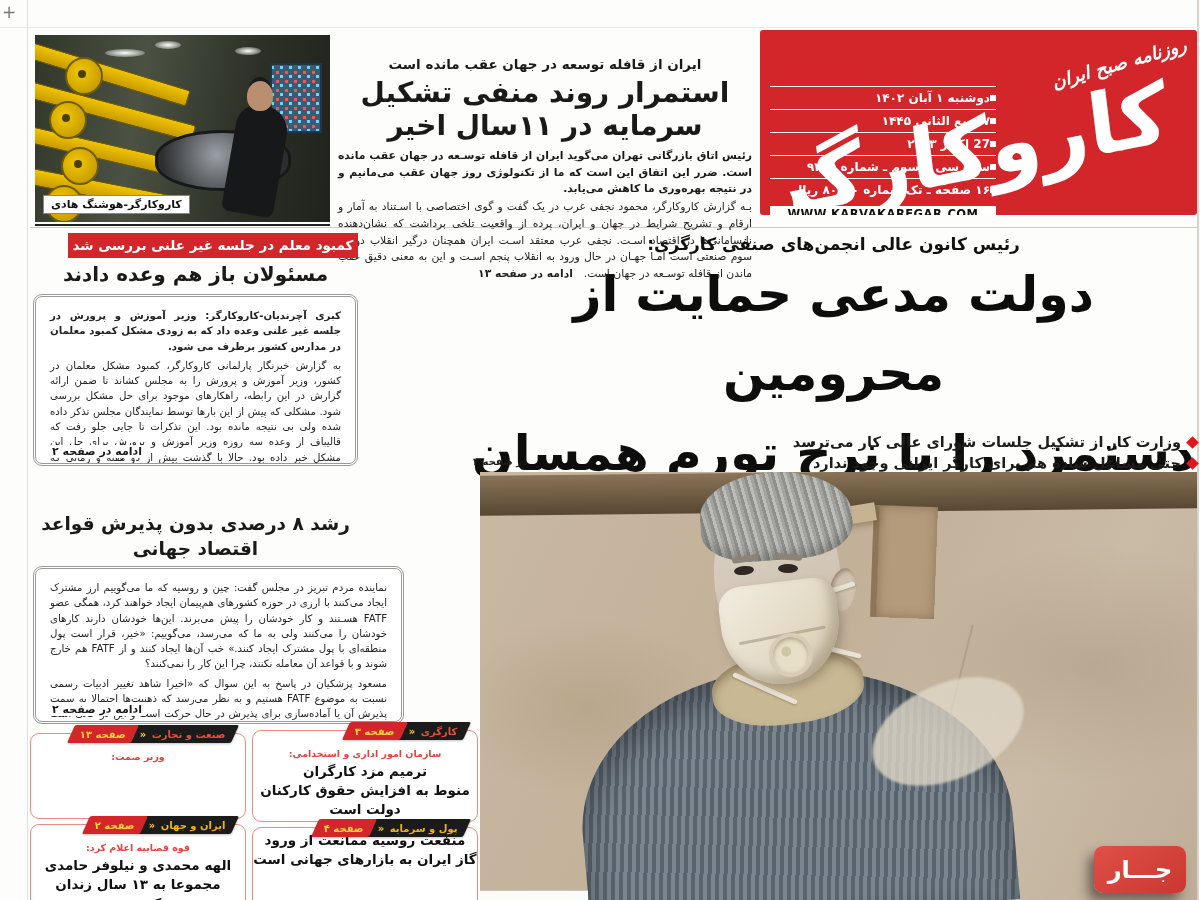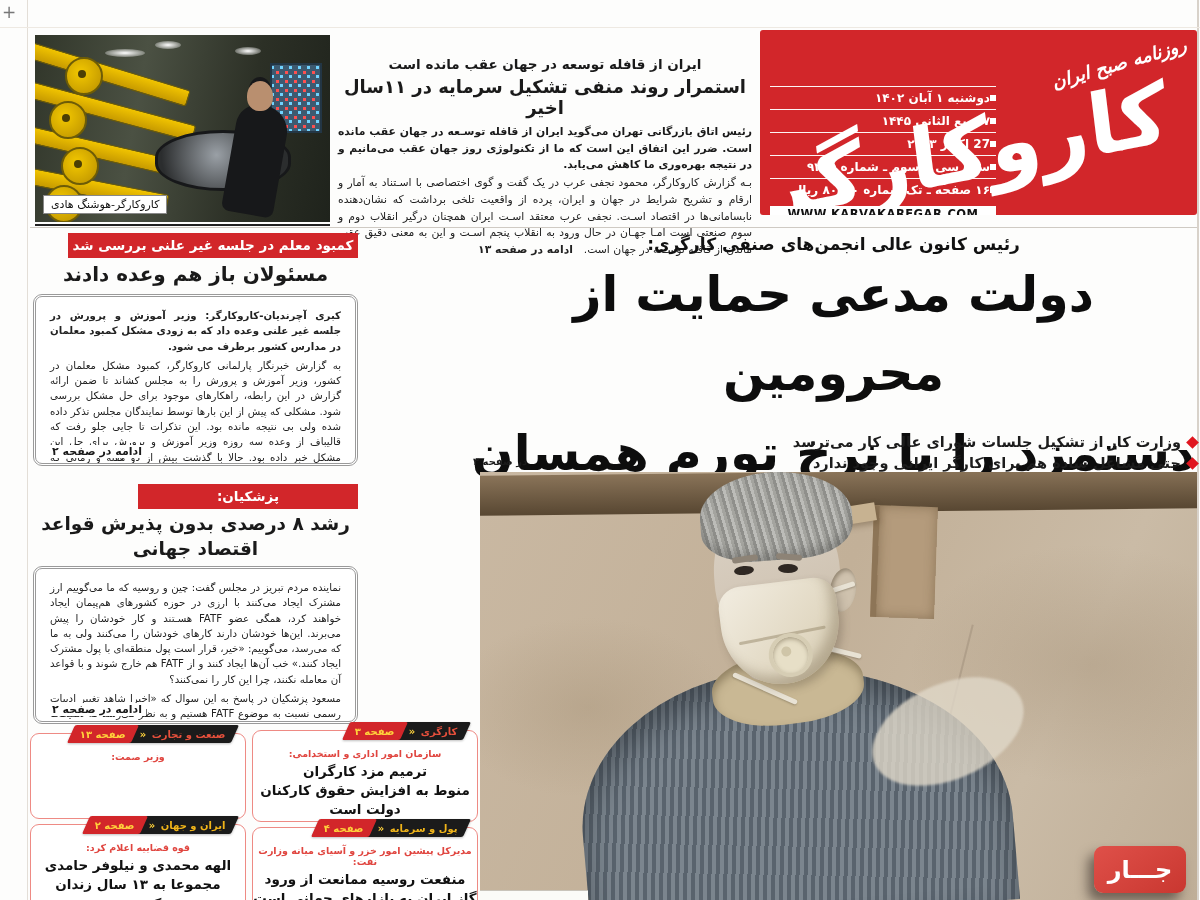--- a/index.html
+++ b/index.html
@@ -41,49 +41,49 @@
   .hub::after{content:"";position:absolute;left:11px;top:11px;width:8px;height:8px;border-radius:50%;background:#4c3f05;}
   .drum{left:120px;top:95px;width:130px;height:55px;border-radius:50%/45%;
         background:radial-gradient(circle at 45% 40%,#9aa0a6,#2b2d2e 70%);border:3px solid #17181a;}
   .panel{left:235px;top:28px;width:48px;height:66px;background:#3d5a70;border:2px solid #233645;
          background-image:radial-gradient(#ff5050 1.5px,rgba(0,0,0,0) 2px),radial-gradient(#6fd3ff 1.5px,rgba(0,0,0,0) 2px);
          background-size:9px 9px,9px 9px;background-position:1px 3px,5px 7px;}
   .worker-body{left:195px;top:70px;width:52px;height:110px;background:#17181a;border-radius:22px 26px 8px 8px;
                transform:rotate(10deg);}
   .worker-head{left:212px;top:46px;width:26px;height:30px;background:#b98f6f;border-radius:50% 50% 45% 45%;
                box-shadow:0 -6px 0 -2px #17181a;}
-  .photo-cap{left:8px;bottom:8px;background:#fff;color:#111;font-size:11px;font-weight:normal;
+  .photo-cap{left:8px;bottom:8px;background:#fff;color:#111;font-size:11px;font-weight:bold;
              padding:2px 7px;border:1px solid #888;}
   .factory-underline{left:35px;top:224px;width:295px;height:2px;background:#222;}
   .masthead-divider{left:30px;top:227px;width:1167px;height:1px;background:#cfcac3;}
 
   
   .top-art{left:338px;top:56px;width:414px;}
   .top-art .kick{font-size:13.5px;font-weight:bold;margin-bottom:4px;}
-  .top-art .hl{font-size:18px;font-weight:900;margin-bottom:6px;letter-spacing:-.3px;}
+  .top-art .hl{font-size:28px;font-weight:900;margin-bottom:6px;letter-spacing:-.3px;}
   .top-art .lead{font-size:10.8px;font-weight:bold;line-height:1.55;margin:0 0 1px;}
   .top-art .body{font-size:10.8px;line-height:1.55;margin:0;color:#222;}
   .top-art .cont{font-weight:900;white-space:nowrap;}
 
   
   .lead-kicker{left:470px;top:234px;width:727px;font-size:17px;font-weight:bold;color:#111;text-align:center;}
   .lead-hl{left:470px;top:255px;width:727px;font-size:49px;font-weight:900;line-height:1.62;
            text-align:center;letter-spacing:-1px;color:#0d0d0d;}
   .bullets{left:470px;top:434px;width:727px;direction:rtl;}
   .b-row{display:flex;align-items:center;gap:7px;margin-bottom:5px;font-size:14.5px;font-weight:600;color:#1c1c1c;}
   .diamond{width:9px;height:9px;background:#e0161f;transform:rotate(45deg);flex:0 0 auto;}
 
   
   .redbar{background:#d2262a;color:#fff;font-weight:bold;text-align:center;}
   .bar-a{left:68px;top:233px;width:290px;height:25px;font-size:13.5px;line-height:25px;}
   .hl-a{left:33px;top:262px;width:325px;font-size:20px;font-weight:900;}
   .box-a{left:33px;top:294px;width:325px;height:172px;}
   .bar-b{left:138px;top:484px;width:220px;height:25px;font-size:13.5px;line-height:25px;}
   .hl-b{left:33px;top:512px;width:325px;font-size:18.5px;font-weight:900;line-height:1.35;}
-  .box-b{left:33px;top:566px;width:325px;height:158px;}
+  .box-b{left:33px;top:566px;width:371px;height:158px;}
   .artbox{border:3px double #9a9a9a;border-radius:9px;background:#fff;padding:7px 10px 16px;
           box-sizing:border-box;overflow:hidden;}
   .artbox p{margin:4px;font-size:10.2px;line-height:1.5;color:#222;}
   .artbox .lead{font-weight:bold;}
   .cont-left{position:absolute;left:12px;bottom:5px;font-size:11px;font-weight:900;background:#fff;padding:0 4px;}
 
   
   .gbox{border:1.5px solid #ee8a84;border-radius:9px;background:#fff;box-sizing:border-box;}
   .gbox .kick{margin-top:17px;font-size:9.5px;color:#e0453f;text-align:center;font-weight:bold;}
   .gbox .hl{margin-top:3px;font-size:13.5px;font-weight:900;text-align:center;line-height:1.4;color:#111;}
@@ -237,21 +237,20 @@
   </div>
 
   <div class="abs hl-a center rtl">مسئولان باز هم وعده دادند</div>
   <div class="abs redbar bar-a rtl">کمبود معلم در جلسه غیر علنی بررسی شد</div>
   <div class="abs artbox box-a rtl">
     <p class="lead just">کبری آچرندیان-کاروکارگر: وزیر آموزش و پرورش در جلسه غیر علنی وعده داد که به زودی مشکل کمبود معلمان در مدارس کشور برطرف می شود.</p>
     <p class="just">به گزارش خبرنگار پارلمانی کاروکارگر، کمبود مشکل معلمان در کشور، وزیر آموزش و پرورش را به مجلس کشاند تا ضمن ارائه گزارش در این رابطه، راهکارهای موجود برای حل مشکل بررسی شود. مشکلی که پیش از این بارها توسط نمایندگان مجلس تذکر داده شده ولی بی نتیجه مانده بود. این تذکرات تا جایی جلو رفت که قالیباف از وعده سه روزه وزیر آموزش و پرورش برای حل این مشکل خبر داده بود. حالا با گذشت بیش از دو هفته و زمانی که زمزمه استیضاح از راهروهای مجلس به گوش می رسد، وزیر یاد شده به همراه میثم لطیفی رئیس سازمان اداری و استخدامی و رئیس سازمان برنامه و بودجه با حضور در جلسه غیر علنی، به دنبال راهکارهای موجود بودند. سیدکاظم دلخوش در خصوص برگزاری این نشست گفت: موضوع اصلی این جلسه، تأمین معلم برای مدارس است که در حال حاضر به دغدغه‌ای جدی تبدیل شده است.</p>
     <div class="cont-left">ادامه در صفحه ۲</div>
   </div>
 
-  <div class="abs redbar bar-b rtl">پزشکیان:</div>
   <div class="abs hl-b center rtl pre">رشد ۸ درصدی بدون پذیرش قواعد اقتصاد جهانی
 غیرممکن است</div>
   <div class="abs artbox box-b rtl">
     <p class="just">نماینده مردم تبریز در مجلس گفت: چین و روسیه که ما می‌گوییم ارز مشترک ایجاد می‌کنند با ارزی در حوزه کشورهای هم‌پیمان ایجاد خواهند کرد، همگی عضو FATF هسـتند و کار خودشان را پیش می‌برند. این‌ها خودشان دارند کارهای خودشان را می‌کنند ولی به ما که می‌رسد، می‌گوییم: «خیر، قرار است پول منطقه‌ای با پول مشترک ایجاد کنند.» خب آن‌ها ایجاد کنند و از FATF هم خارج شوند و با قواعد آن معامله نکنند، چرا این کار را نمی‌کنند؟</p>
     <p class="just">مسعود پزشکیان در پاسخ به این سوال که «اخیرا شاهد تغییر ادبیات رسمی نسبت به موضوع FATF هستیم و به نظر می‌رسد که ذهنیت‌ها احتمالا به سمت پذیرش آن یا آماده‌سازی برای پذیرش در حال حرکت است و این در حالی است که در گذشته نسبت به آن مخالفت ویژه و جدی وجود داشت» گفت: کلیت موضوع بسیار روشن است، یکسری مجامع بین‌المللی برای برخی کارها وجود دارد مثلا فیفا (فدراسیون جهانی) در فوتبال، در فیفا اگر شما قواعدش را نپذیرید، شما را بازی نمی‌دهند.</p>
     <div class="cont-left">ادامه در صفحه ۲</div>
   </div>
 
   <div class="abs gbox g1">
     <div class="tab">
@@ -299,21 +298,20 @@
   <div class="abs gbox g4">
     <div class="tab">
       <div class="seg seg-section">
         <span style="color: rgb(240, 180, 25);">پول و سرمایه</span>
         <span class="chev">«</span>
       </div>
       <div class="seg seg-page">
         <span>صفحه ۴</span>
       </div>
     </div>
-    <div class="kick rtl">مدیرکل پیشین امور خزر و آسیای میانه وزارت نفت:</div>
     <div class="hl rtl pre">منفعت روسیه ممانعت از ورود
 گاز ایران به بازارهای جهانی است</div>
   </div>
 
   <div class="abs photo-pointer">در صفحه ۳</div>
   <div class="abs bigphoto">
     <div class="abs beam"></div>
     <div class="abs plank"></div>
     <div class="abs shelf"></div>
     <div class="abs crack"></div>

